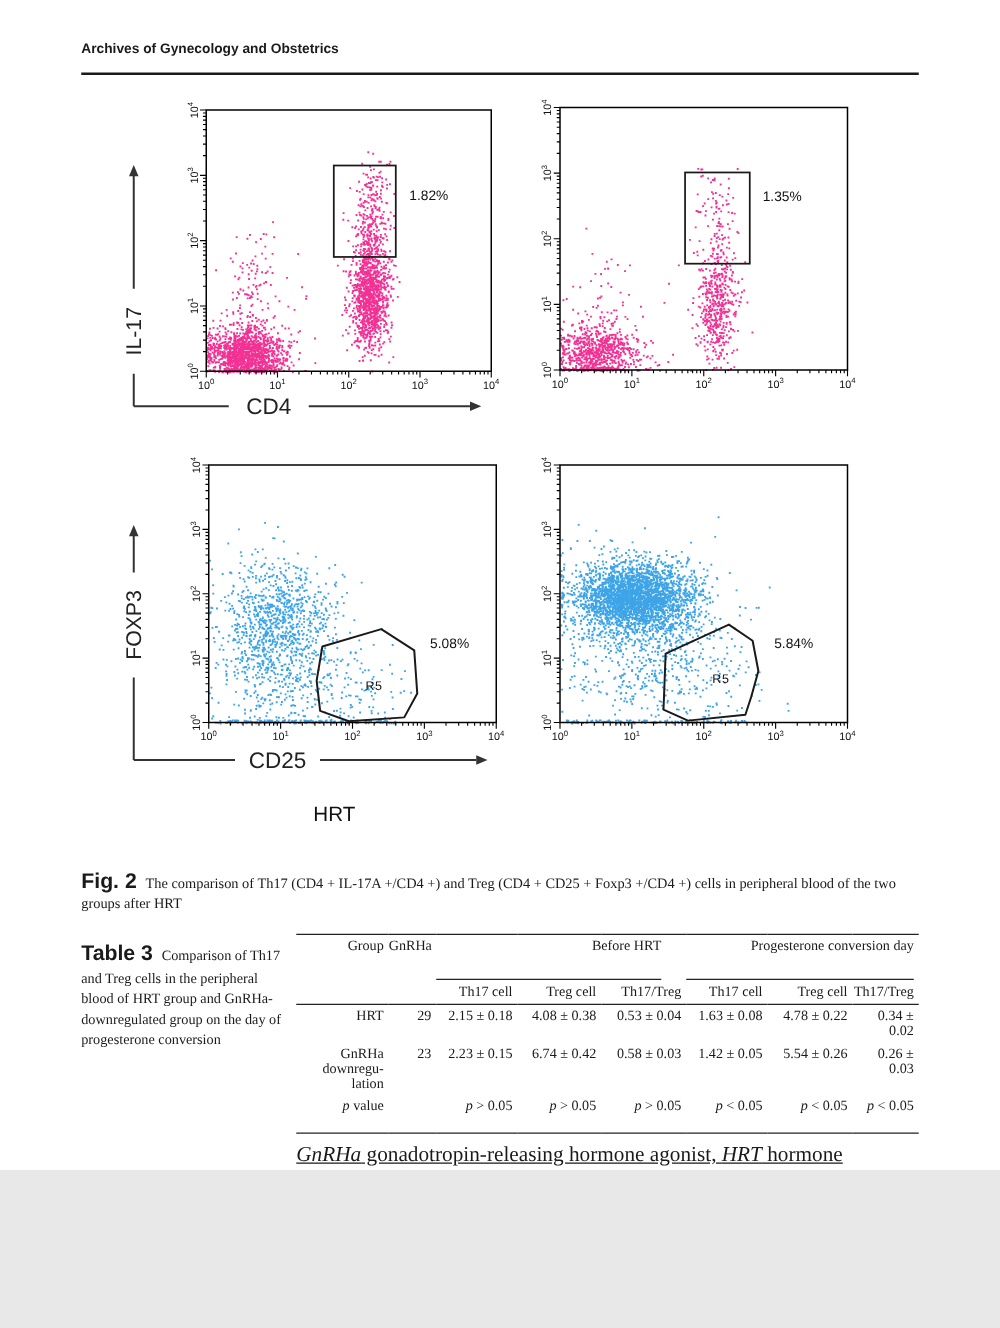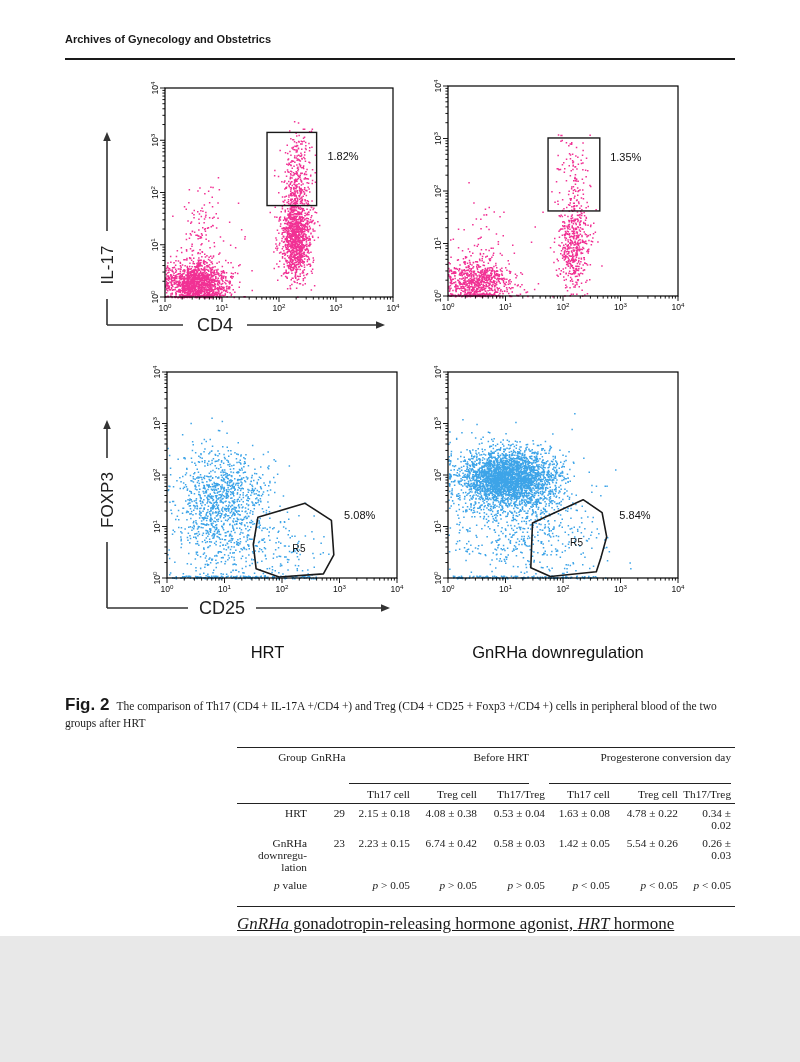--- a/index.html
+++ b/index.html
@@ -127,25 +127,25 @@
           <text x="80.5" y="242" text-anchor="middle" font-size="8.6" font-family="&quot;Liberation Sans&quot;, sans-serif" fill="#111"><tspan>10</tspan><tspan font-size="6.2" dy="-3.5">1</tspan></text>
           <text x="138" y="242" text-anchor="middle" font-size="8.6" font-family="&quot;Liberation Sans&quot;, sans-serif" fill="#111"><tspan>10</tspan><tspan font-size="6.2" dy="-3.5">2</tspan></text>
           <text x="195.5" y="242" text-anchor="middle" font-size="8.6" font-family="&quot;Liberation Sans&quot;, sans-serif" fill="#111"><tspan>10</tspan><tspan font-size="6.2" dy="-3.5">3</tspan></text>
           <text x="253" y="242" text-anchor="middle" font-size="8.6" font-family="&quot;Liberation Sans&quot;, sans-serif" fill="#111"><tspan>10</tspan><tspan font-size="6.2" dy="-3.5">4</tspan></text>
           <polygon points="107.5,172.9 158.1,149.7 177.1,162.6 181.7,186.8 176.0,207.4 171.3,221.8 125.4,226.5 105.8,217.7" fill="none" stroke="#1a1a1a" stroke-width="1.6" stroke-linejoin="round"></polygon>
           <text x="144.9" y="196.07" font-size="10" font-family="&quot;Liberation Sans&quot;, sans-serif" fill="#111" letter-spacing="0.5">R5</text>
           <text x="194.35" y="168.775" font-size="11" font-family="&quot;Liberation Sans&quot;, sans-serif" fill="#111">5.84%</text>
         </svg></div>
 
     <div class="group-label" style="left:185px;top:643px;width:165px;">HRT</div>
-    <div class="group-label" style="left:408px;top:643px;width:300px;">GnRHa downregulation</div>
   </div>
 
   <div id="fig-caption"><span class="cap-label">Fig. 2</span><span>The comparison of Th17 (CD4 + IL-17A +/CD4 +) and Treg (CD4 + CD25 + Foxp3 +/CD4 +) cells in peripheral blood of the two groups after HRT</span></div>
 
+  <div id="table3-caption"><span class="cap-label">Table 3</span><span>Comparison of Th17 and Treg cells in the peripheral blood of HRT group and GnRHa-downregulated group on the day of progesterone conversion</span></div>
 
   <div id="table3-wrap">
     <table>
       <colgroup>
         <col style="width:74px">
           <col style="width:38px">
         <col style="width:65px">
           <col style="width:67px">
           <col style="width:68px">
         <col style="width:65px">

